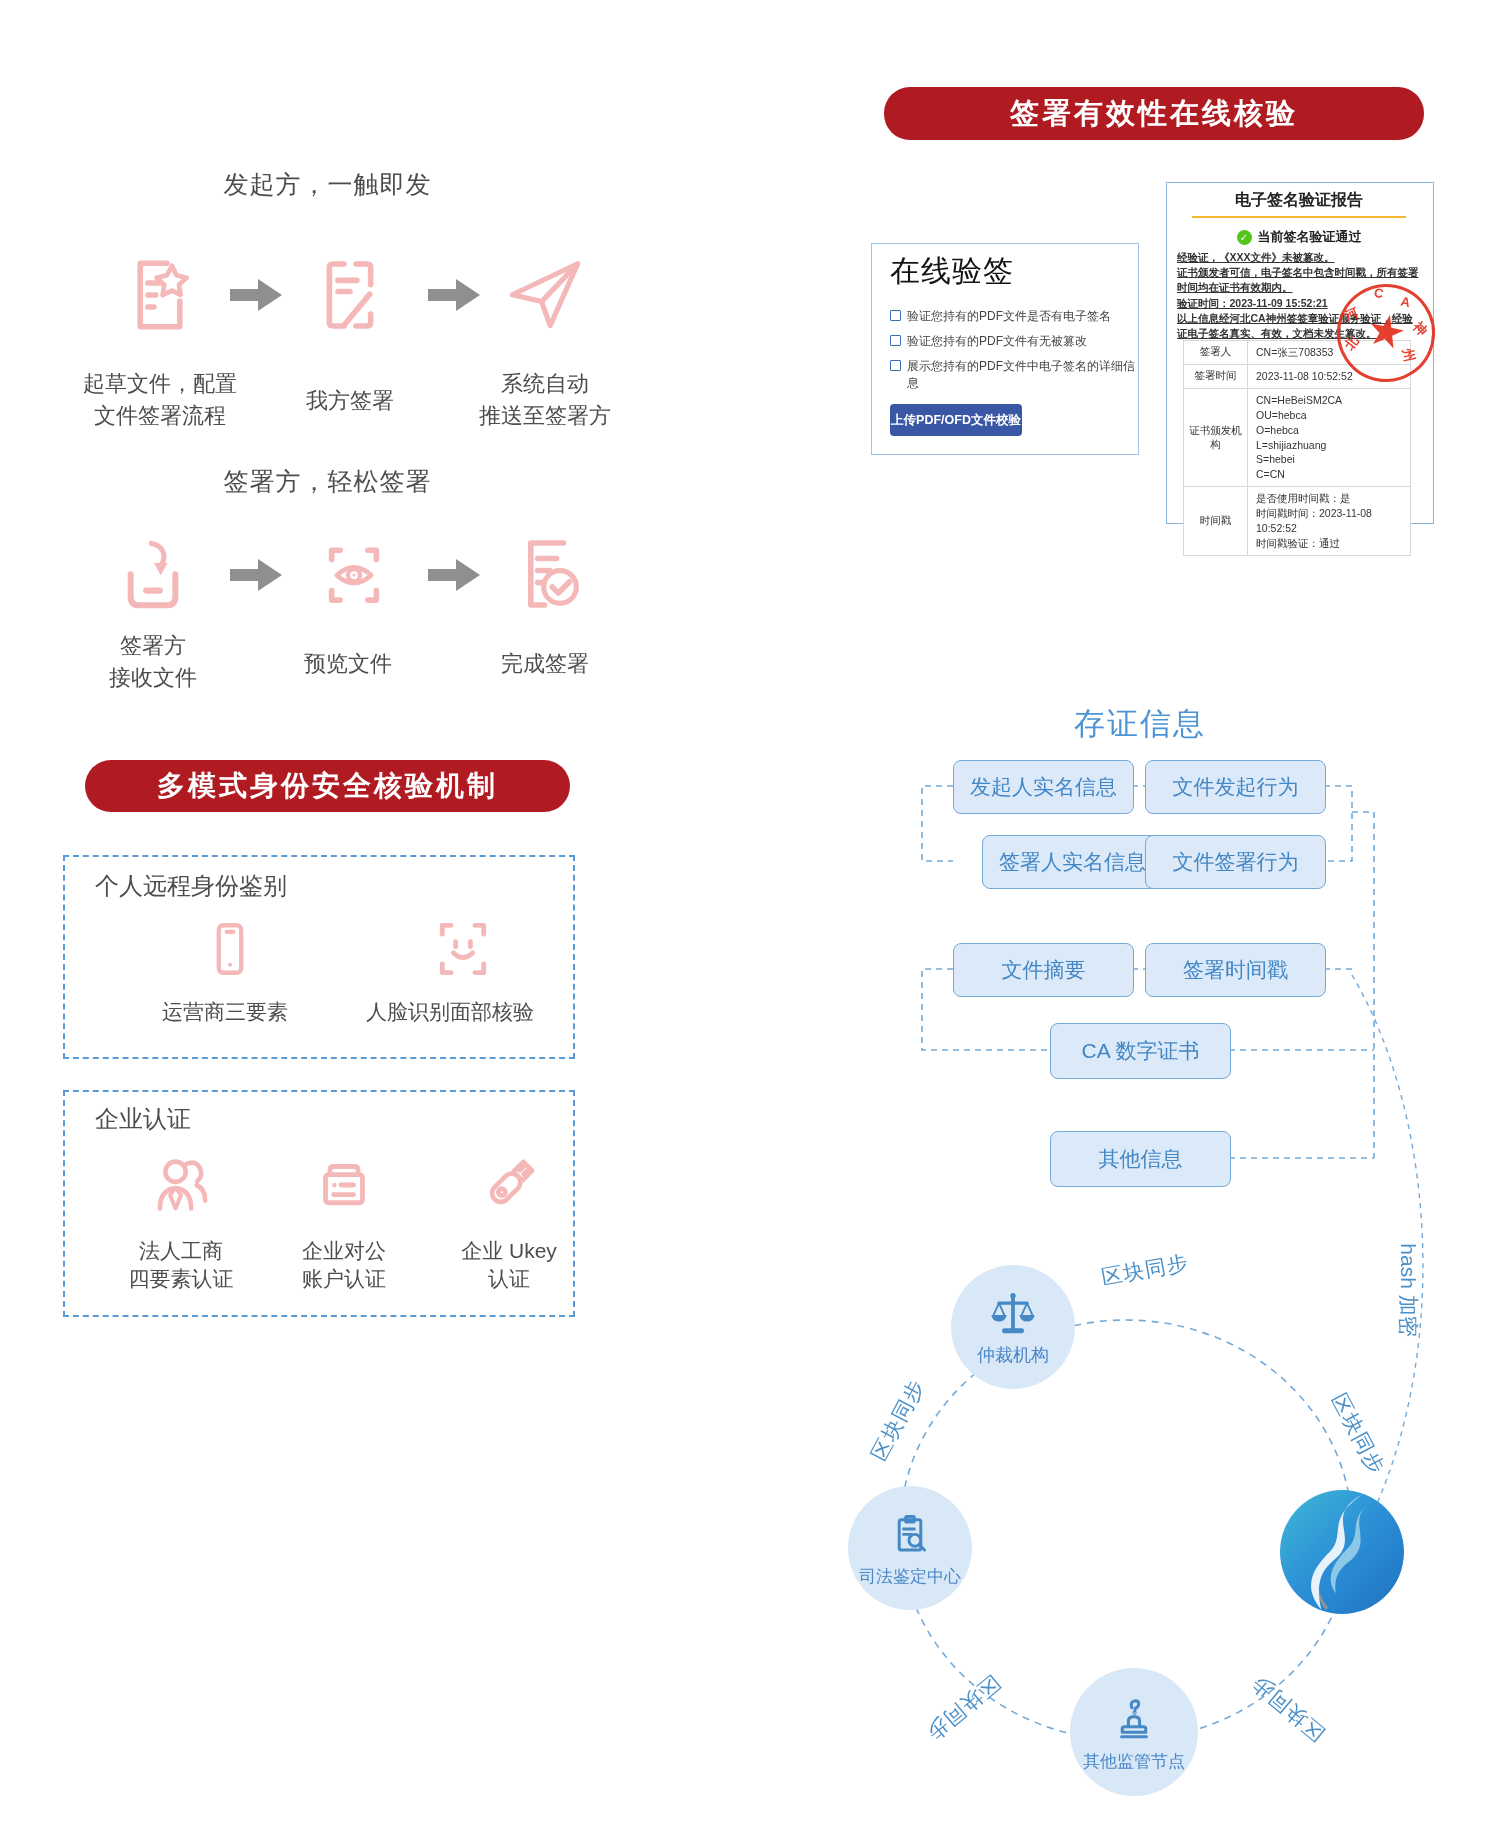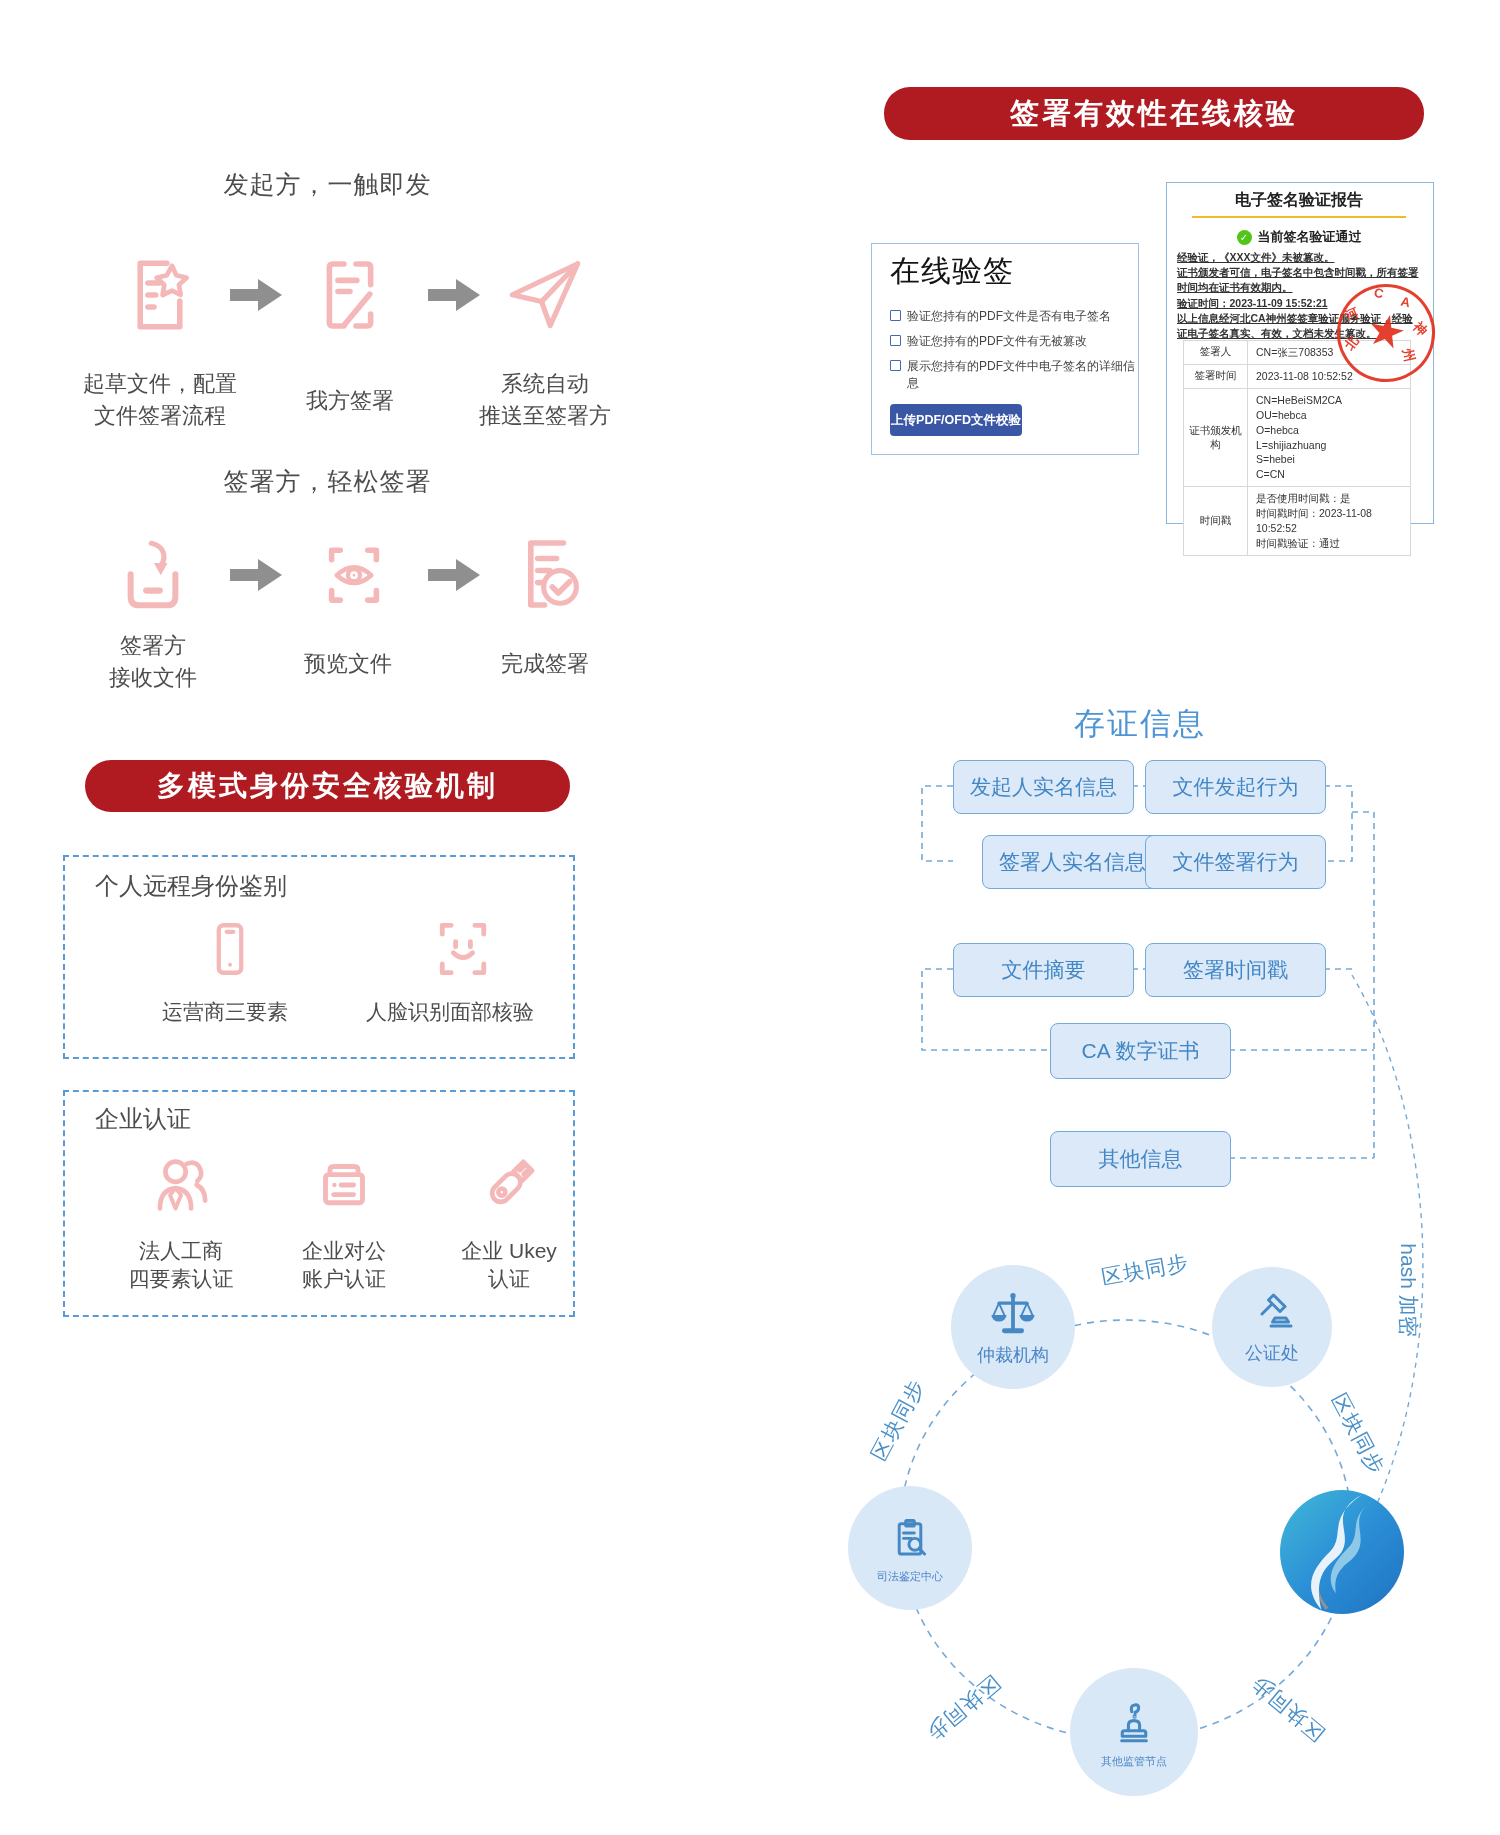--- a/index.html
+++ b/index.html
@@ -12,21 +12,21 @@
   .steplabel{position:absolute;text-align:center;font-size:22px;color:#4d4d4d;white-space:pre-line;line-height:1.45;}
   .itemlabel{position:absolute;text-align:center;font-size:21px;color:#4d4d4d;white-space:pre-line;line-height:1.35;}
   .dashedbox{position:absolute;border:2px dashed #5b9bd5;background:#fff;}
   .boxtitle{position:absolute;font-size:24px;color:#4d4d4d;}
   .bluebox{position:absolute;width:179px;height:52px;background:#dbe9f8;border:1.5px solid #74a9d8;border-radius:8px;
            display:flex;align-items:center;justify-content:center;font-size:21px;color:#4286c5;}
   .synclabel{position:absolute;width:96px;height:26px;display:flex;align-items:center;justify-content:center;
              font-size:21px;color:#4a90c8;font-weight:500;letter-spacing:1px;}
   .nodecircle{position:absolute;border-radius:50%;background:#d9e8f7;display:flex;flex-direction:column;
               align-items:center;justify-content:center;}
-  .nodelabel{font-size:11px;color:#4a86c8;margin-top:2px;white-space:nowrap;}
+  .nodelabel{font-size:17px;color:#4a86c8;margin-top:2px;white-space:nowrap;}
   .panel{position:absolute;background:#fff;border:1px solid #9dc3e6;}
   .checkrow{position:absolute;display:flex;align-items:flex-start;font-size:12px;color:#444;width:246px;}
   .checksq{flex:0 0 auto;width:9px;height:9px;border:1.5px solid #3f6ab5;border-radius:1px;margin:2px 6px 0 0;}
   .certtext{font-size:10.5px;font-weight:700;color:#333;line-height:1.45;}
   .ctable{position:absolute;display:grid;grid-template-columns:64px 1fr;font-size:10.5px;color:#333;
           border-left:1px solid #d8d8d8;border-top:1px solid #d8d8d8;background:#fff;}
   .ctable .cl{border-right:1px solid #d8d8d8;border-bottom:1px solid #d8d8d8;display:flex;align-items:center;
               justify-content:center;text-align:center;padding:4px 2px;}
   .ctable .cv{border-right:1px solid #d8d8d8;border-bottom:1px solid #d8d8d8;padding:4px 8px;white-space:pre-line;
               display:flex;align-items:center;line-height:1.42;}
@@ -291,31 +291,20 @@
           <path d="M76 30 L66 52 M76 30 L86 52" stroke-width="3.5"></path>
         </g>
         <circle cx="50" cy="16" r="5" fill="#4688c4"></circle>
         <path d="M10 52 A14 12 0 0 0 38 52 Z" fill="#4688c4"></path>
         <path d="M62 52 A14 12 0 0 0 90 52 Z" fill="#4688c4"></path>
       </svg>
     </span>
     <span class="nodelabel" style="font-size:18px;">仲裁机构</span>
   </div>
 
-  <div class="nodecircle" style="left:1212px;top:1267px;width:120px;height:120px;">
-    <span>
-      <svg width="54" height="50" viewBox="0 0 100 100" fill="none" stroke="#4688c4" stroke-width="6" stroke-linecap="round" stroke-linejoin="round">
-        <path d="M53 12 L76 35 L66 45 L43 22 Z"></path>
-        <path d="M48 32 L30 50"></path>
-        <path d="M56 58 h22 l5 8 h-32 Z"></path>
-        <path d="M48 74 h40"></path>
-      </svg>
-    </span>
-    <span class="nodelabel" style="font-size:18px;">公证处</span>
-  </div>
 
   <div class="nodecircle" style="left:848px;top:1486px;width:124px;height:124px;">
     <span>
       <svg width="56" height="54" viewBox="0 0 100 100" fill="none" stroke="#4688c4" stroke-width="5.5" stroke-linecap="round" stroke-linejoin="round">
         <rect x="30" y="20" width="40" height="56" rx="4"></rect>
         <rect x="42" y="14" width="16" height="10" rx="2"></rect>
         <path d="M38 37 H58 M38 47 H52"></path>
         <circle cx="59" cy="58" r="11"></circle>
         <path d="M67 66 L77 76"></path>
       </svg>

